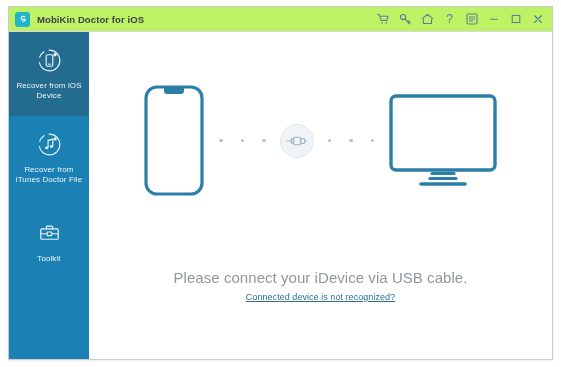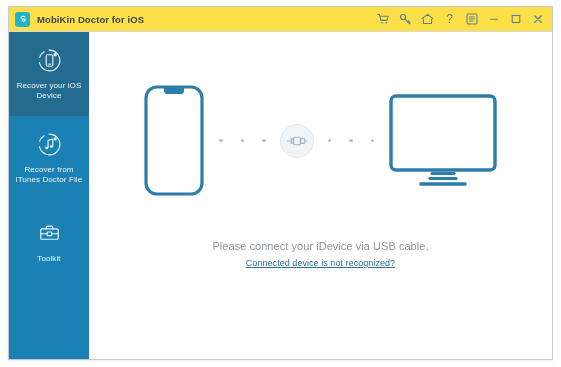--- a/index.html
+++ b/index.html
@@ -22,21 +22,21 @@
     border: 1px solid #c8ccce;
     display: flex;
     flex-direction: column;
     box-shadow: 0 1px 2px rgba(0,0,0,0.08);
   }
 
   
   #title-bar {
     height: 25px;
     min-height: 25px;
-    background: #fde047;
+    background: #bef264;
     border-bottom: 1px solid #d6dadc;
     display: flex;
     align-items: center;
     padding: 0 5px 0 6px;
   }
 
   #app-logo {
     width: 15px;
     height: 15px;
     border-radius: 3px;
@@ -190,23 +190,24 @@
     flex: 0 0 auto;
   }
   #monitor-graphic svg { display: block; }
 
   #status-area {
     margin-top: 43px;
     text-align: center;
   }
 
   #connect-hint {
-    font-size: 11px;
+    font-size: 15px;
     color: #8e979d;
     letter-spacing: 0.05px;
+    margin-top: 29px;
   }
 
   #not-recognized-link {
     display: inline-block;
     margin-top: 2px;
     font-size: 9px;
     color: #2c6f93;
     text-decoration: underline;
     cursor: pointer;
     letter-spacing: 0.05px;
@@ -291,21 +292,21 @@
 
       <div class="side-item active">
         <div class="side-icon">
           <svg width="25" height="25" viewBox="0 0 28 28">
             <path d="M14 2.4a11.6 11.6 0 1 1 0 23.2A11.6 11.6 0 0 1 14 2.4" fill="none" stroke="#eaf4fa" stroke-width="1.25" stroke-linecap="round" stroke-dasharray="52 6 8 6"></path>
             <rect x="10.3" y="7.6" width="7.4" height="12.8" rx="1.6" fill="none" stroke="#eaf4fa" stroke-width="1.3"></rect>
             <path d="M12.6 18.1h2.8" stroke="#eaf4fa" stroke-width="1.1" stroke-linecap="round"></path>
             <circle cx="20.2" cy="7.6" r="1.9" fill="#eaf4fa"></circle>
           </svg>
         </div>
-        <div class="side-label">Recover your iOS Device</div>
+        <div class="side-label">Recover from iOS Device</div>
       </div>
 
       <div class="side-item">
         <div class="side-icon">
           <svg width="25" height="25" viewBox="0 0 28 28">
             <path d="M14 2.4a11.6 11.6 0 1 1 0 23.2A11.6 11.6 0 0 1 14 2.4" fill="none" stroke="#eaf4fa" stroke-width="1.25" stroke-linecap="round" stroke-dasharray="52 6 8 6"></path>
             <path d="M12.4 17.6V9.4l5.3-1.4v8" fill="none" stroke="#eaf4fa" stroke-width="1.3" stroke-linejoin="round"></path>
             <ellipse cx="10.9" cy="17.8" rx="1.8" ry="1.45" fill="#eaf4fa"></ellipse>
             <ellipse cx="16.2" cy="16.3" rx="1.8" ry="1.45" fill="#eaf4fa"></ellipse>
             <circle cx="20.3" cy="7.7" r="1.85" fill="#eaf4fa"></circle>

